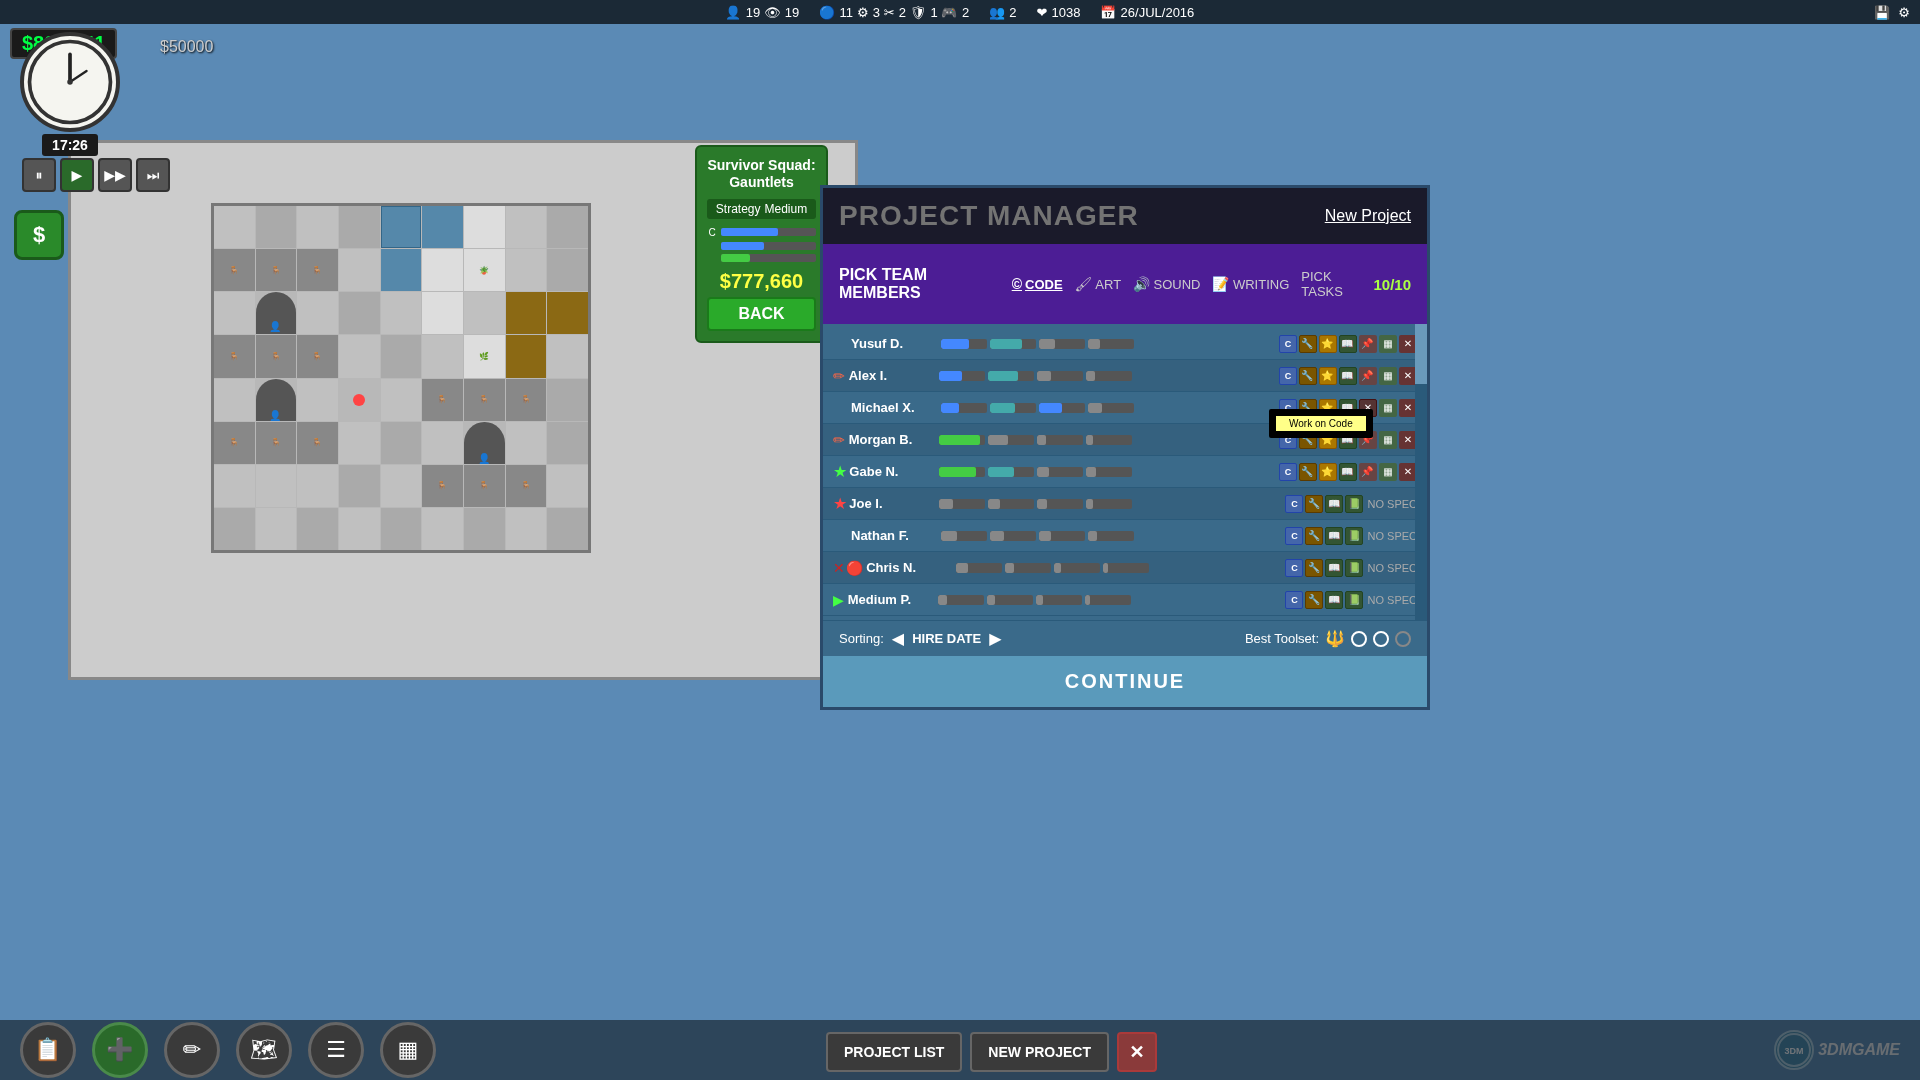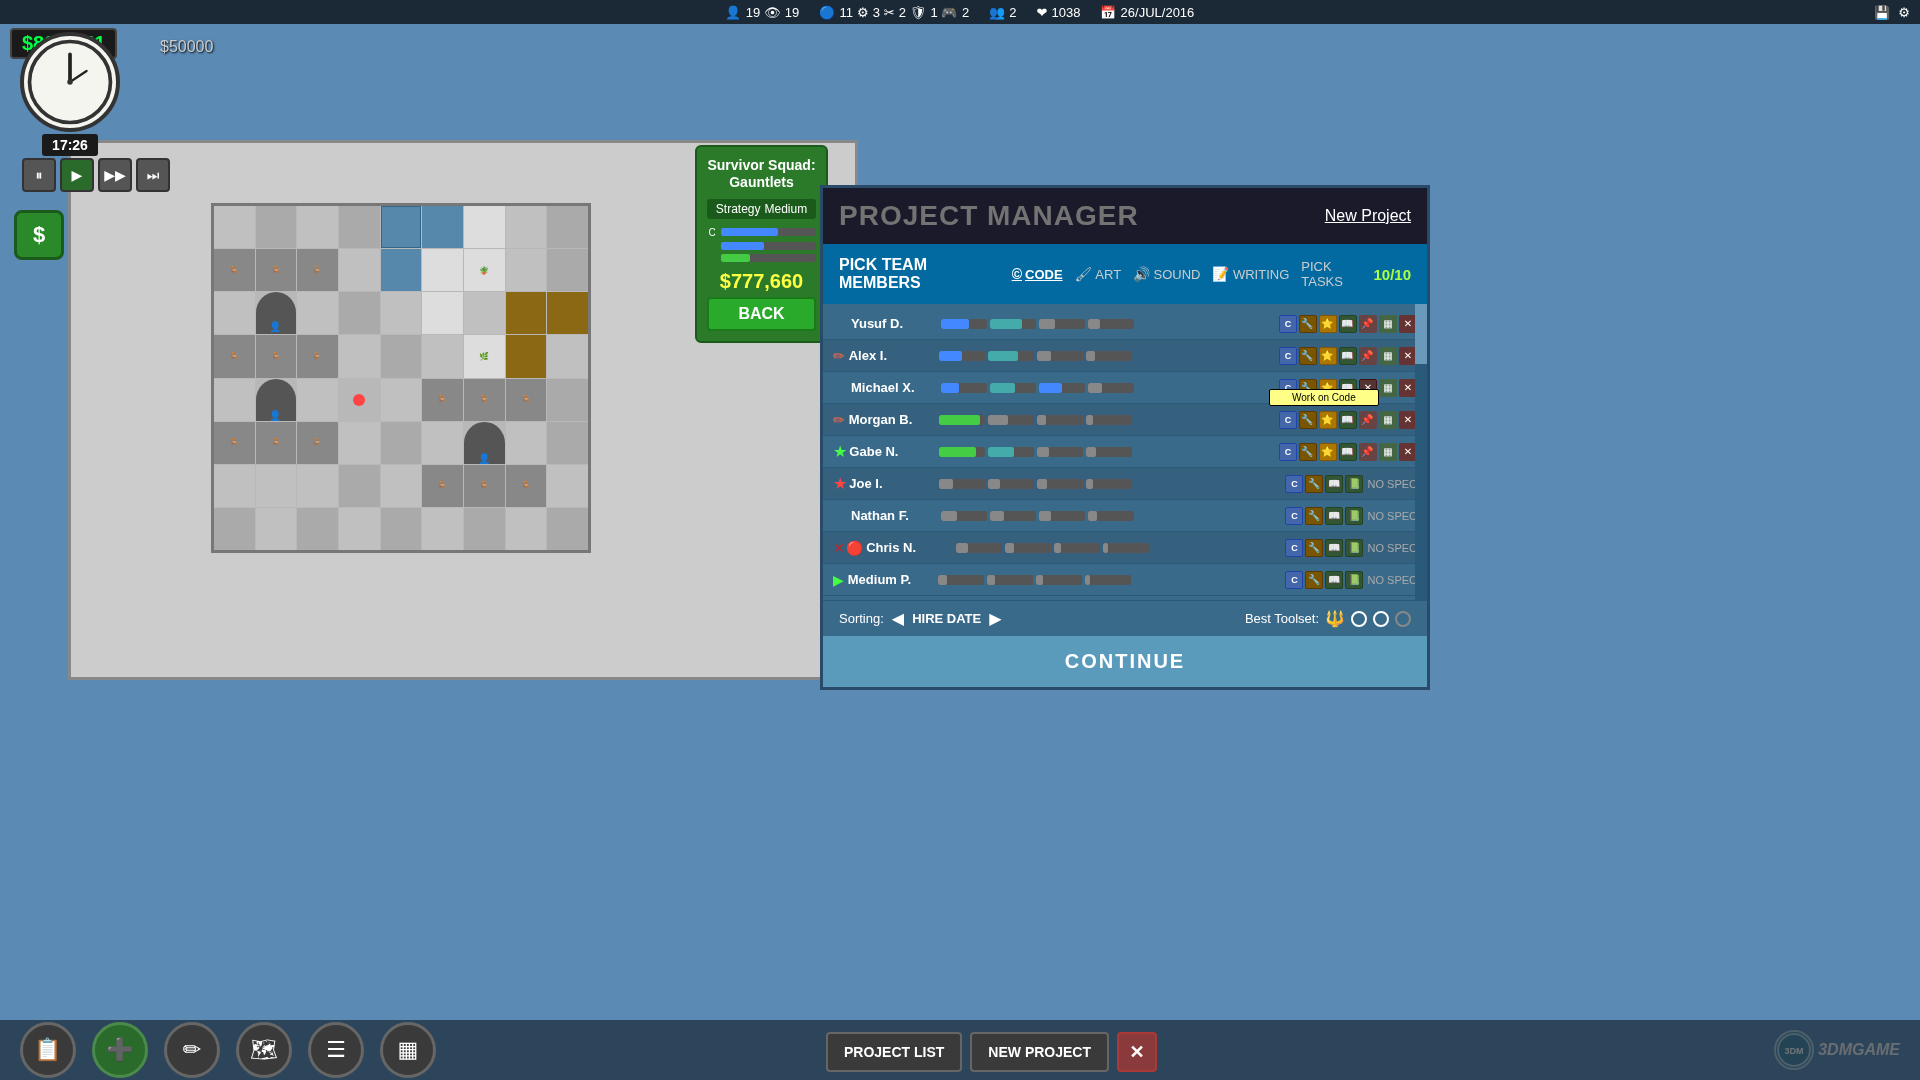--- a/index.html
+++ b/index.html
@@ -253,22 +253,22 @@
     #pm-new-project {
       font-size: 16px;
       color: #fff;
       background: none;
       border: none;
       cursor: pointer;
       text-decoration: underline;
     }
 
     #pm-subheader {
-      background: #0369a1;
-      padding: 12px 16px;
+      background: #4c1d95;
+      padding: 22px 16px;
       display: flex;
       align-items: center;
       justify-content: space-between;
     }
     #pick-team-label {
       font-size: 16px;
       font-weight: bold;
       color: #fff;
     }
     .tab-row {
@@ -815,21 +815,21 @@
             <div class="skill-fill sf-gray" style="width:45%"></div>
           </div>
         <div class="skill-bar-mini">
             <div class="skill-fill sf-gray" style="width:20%"></div>
           </div>
         <div class="skill-bar-mini">
             <div class="skill-fill sf-gray" style="width:15%"></div>
           </div>
       </div>
       <div class="action-icons" style="position:relative;">
-        <div style="position:absolute; top:-22px; left:-10px; background:#ffff88; color:#000; font-size:10px; padding:2px 22px; border:1px solid #000000; border-radius:2px; white-space:nowrap; z-index:100;">Work on Code</div>
+        <div style="position:absolute; top:-22px; left:-10px; background:#ffff88; color:#000; font-size:10px; padding:2px 13px; border:7px solid #000000; border-radius:2px; white-space:nowrap; z-index:100;">Work on Code</div>
         <div class="action-icon ai-c">C</div>
         <div class="action-icon ai-wrench">🔧</div>
         <div class="action-icon ai-star-y">⭐</div>
         <div class="action-icon ai-book">📖</div>
         <div class="action-icon ai-pin">📌</div>
         <div class="action-icon ai-grid">▦</div>
         <div class="action-icon ai-x">✕</div>
       </div>
     </div>
 

